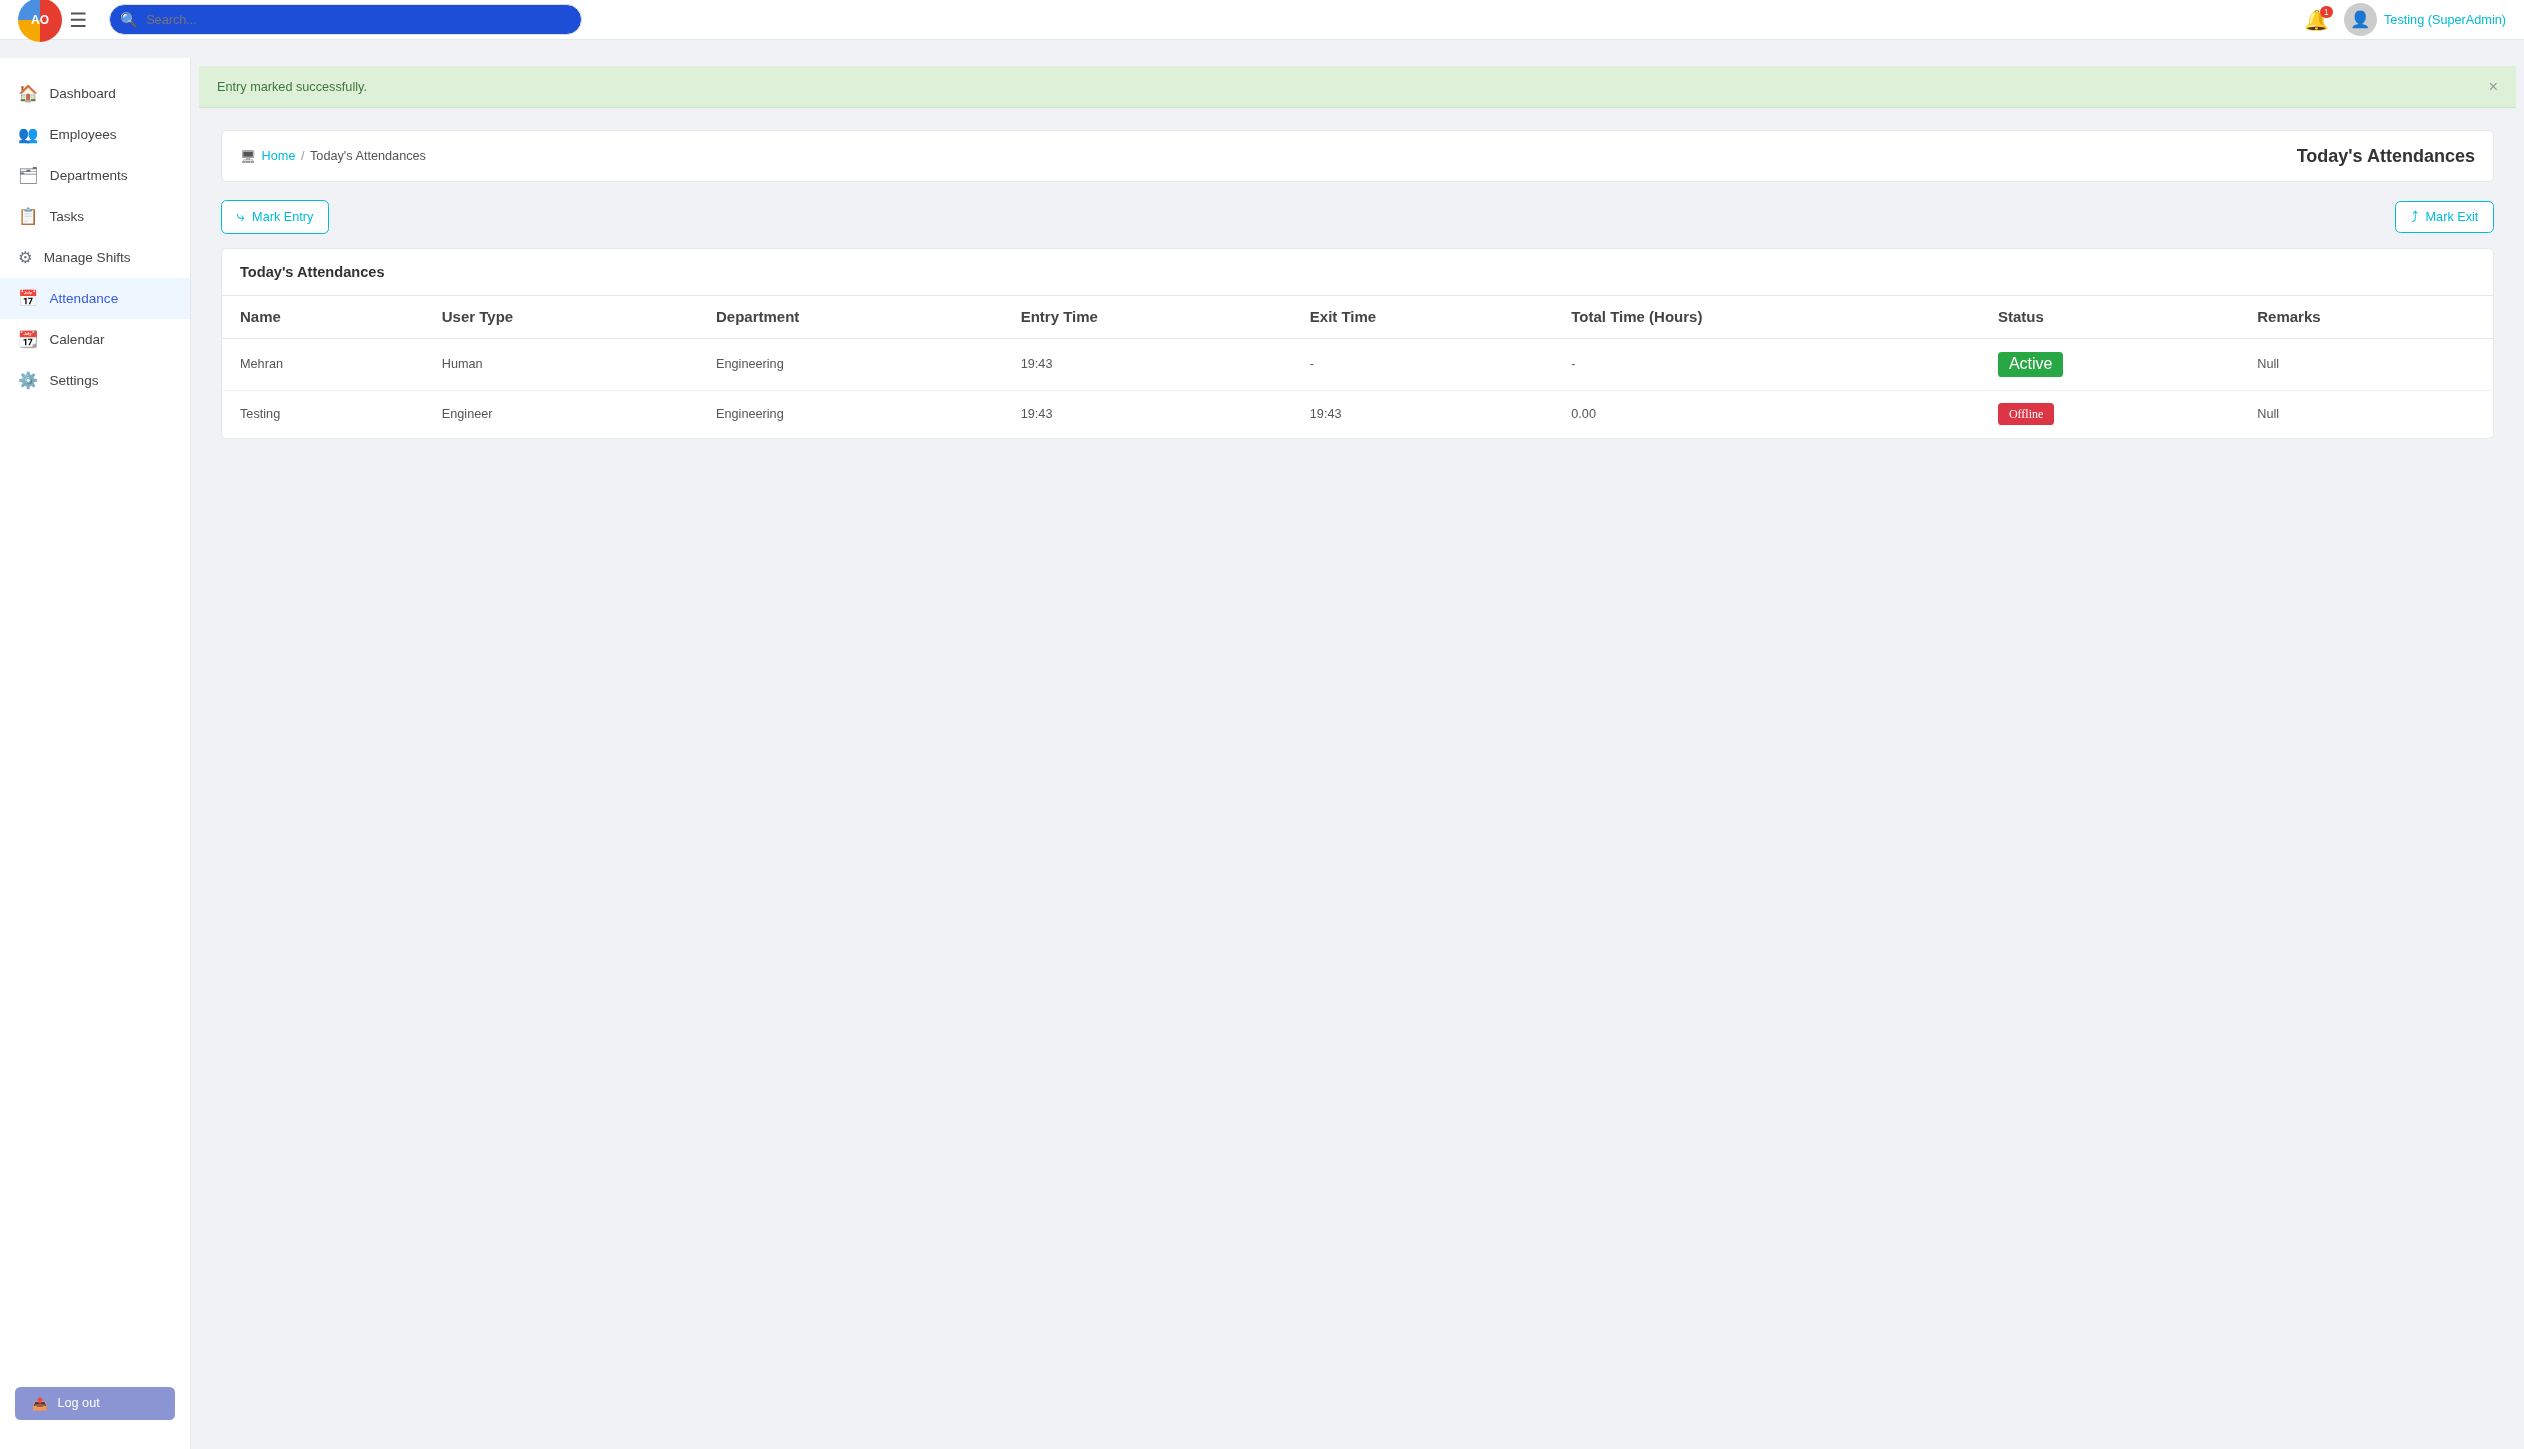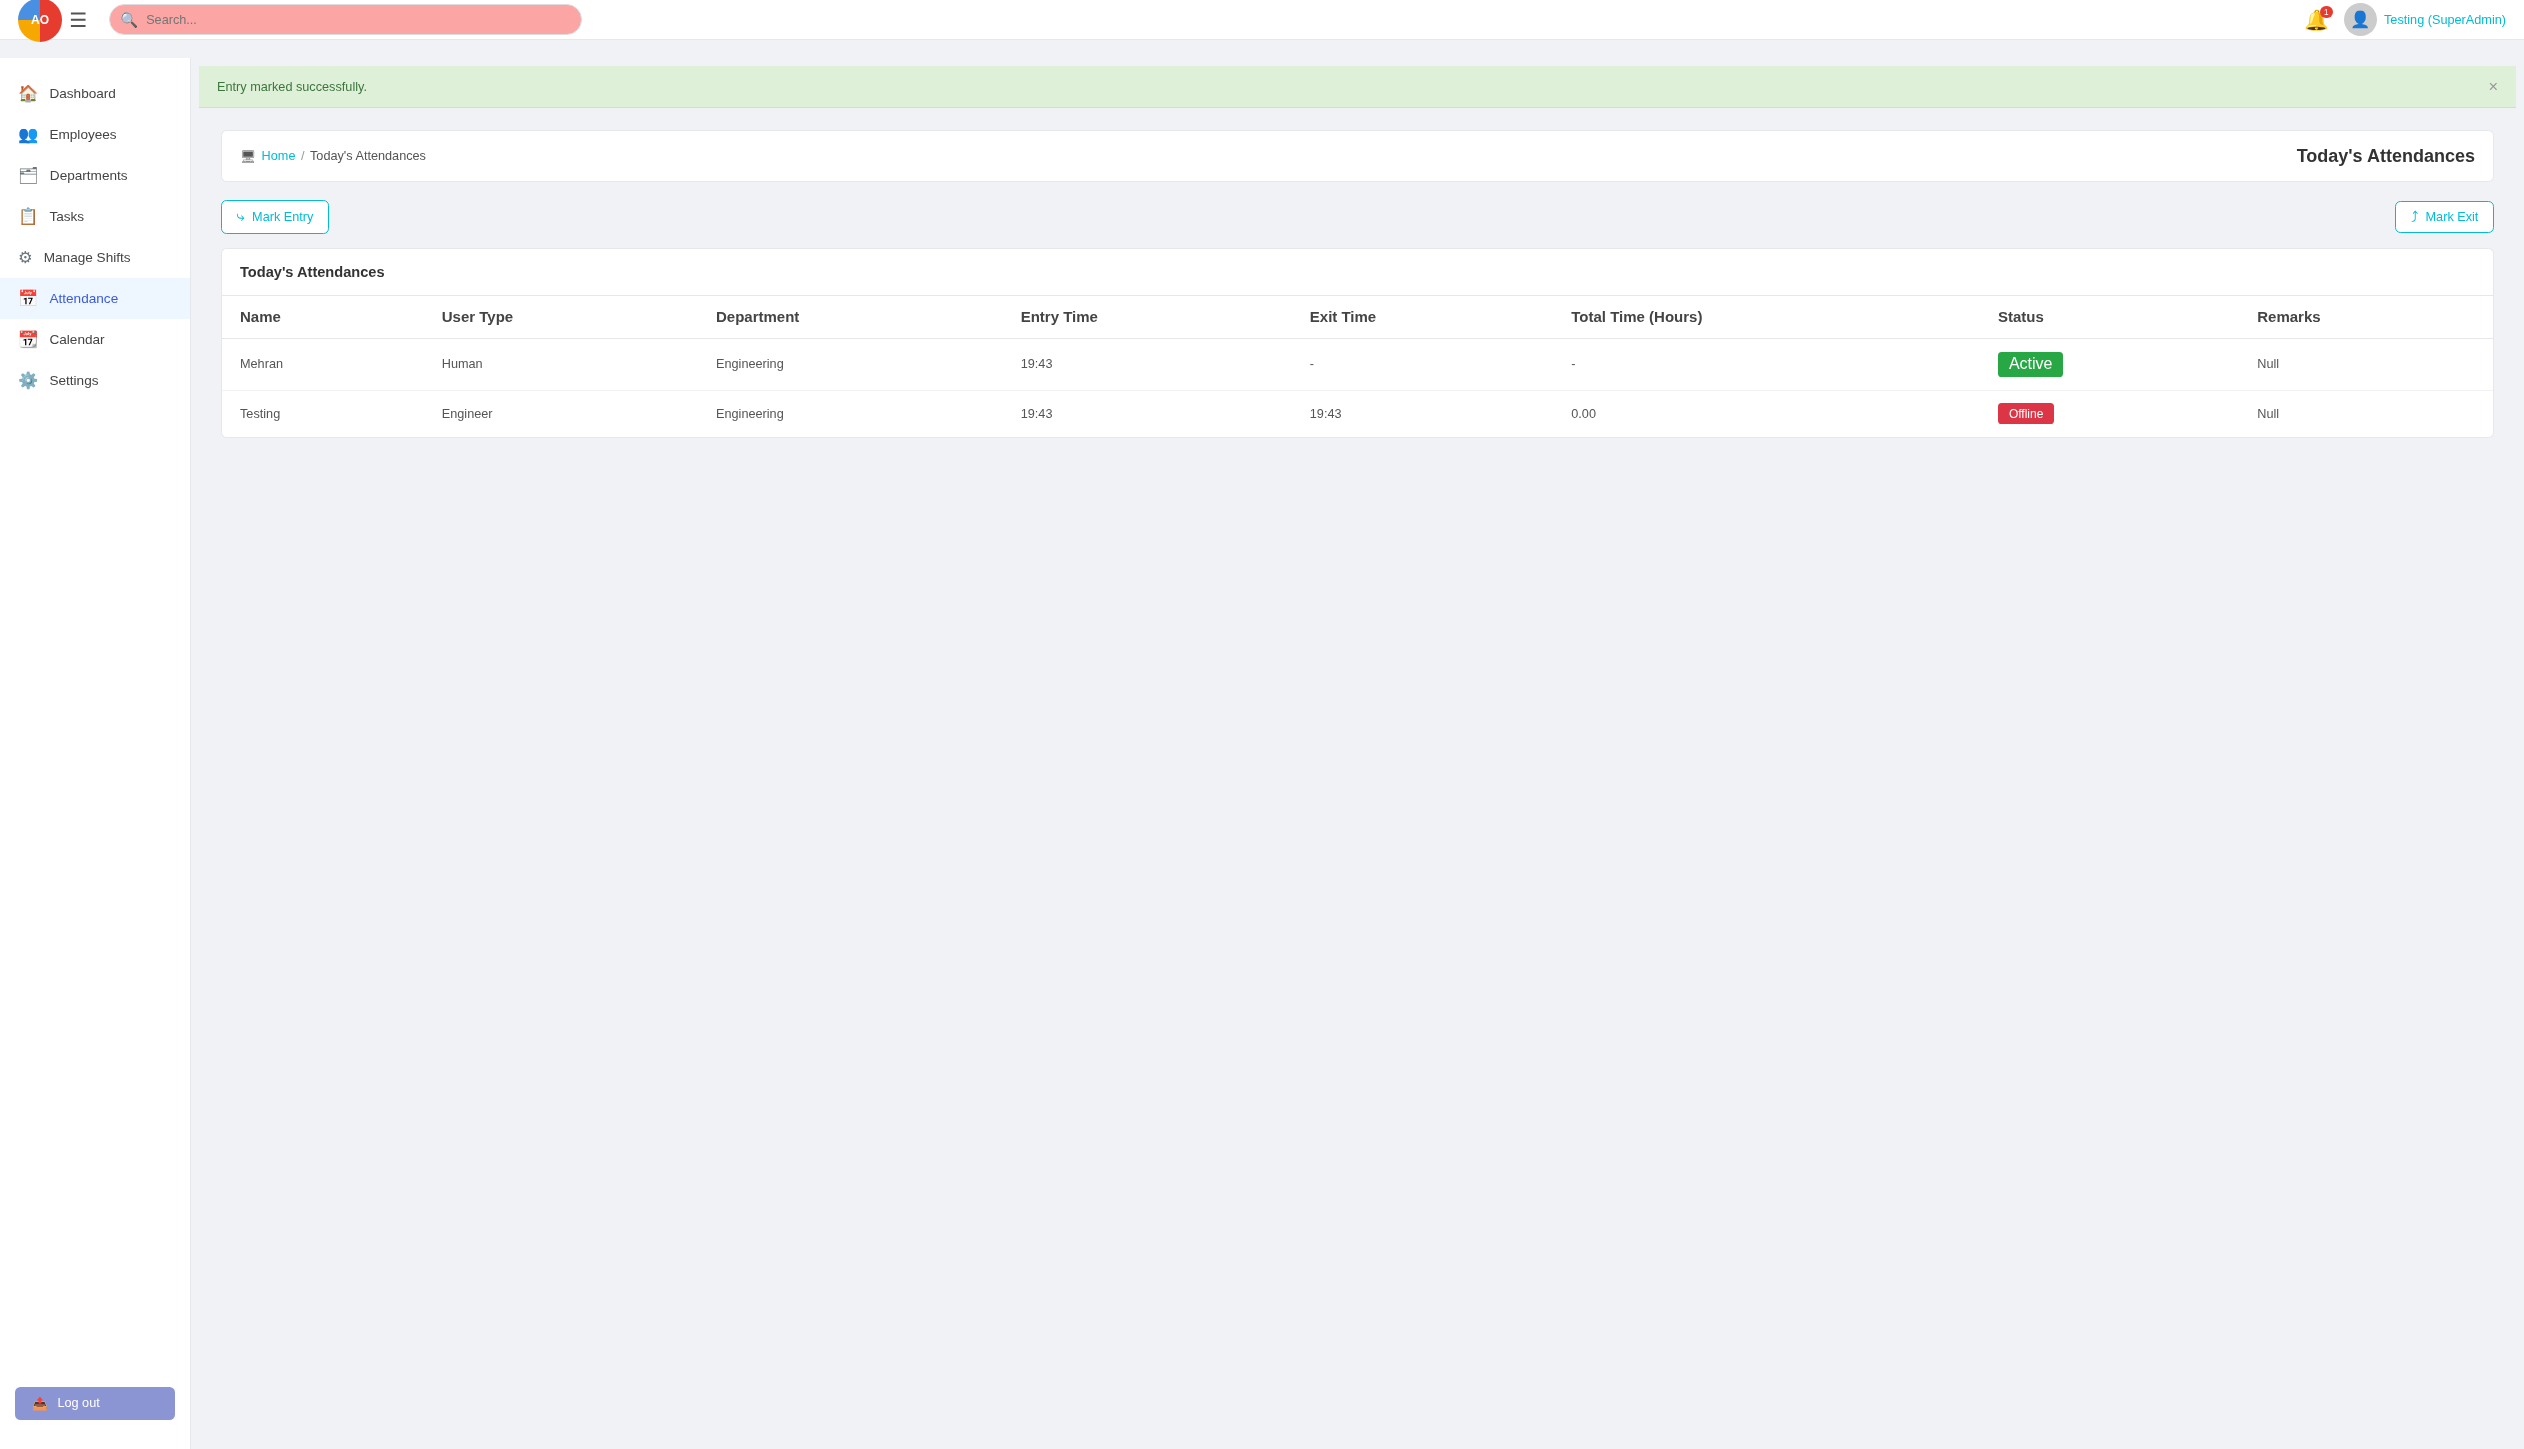--- a/index.html
+++ b/index.html
@@ -20,21 +20,21 @@
     .hamburger-btn {
       background: none; border: none; cursor: pointer;
       font-size: 20px; color: #555; margin-right: 14.6px; padding: 3.6px 7.3px;
     }
     .search-bar {
       flex: 1; max-width: 473px; position: relative;
     }
     .search-bar input {
       width: 100%; padding: 7.3px 14.6px 7.3px 36px;
       border: 0.9px solid #ddd; border-radius: 22px;
-      font-size: 12.7px; background: #fca5a5; outline: none;
+      font-size: 12.7px; background: #1d4ed8; outline: none;
     }
     .search-icon-wrap {
       position: absolute; left: 11px; top: 50%; transform: translateY(-50%);
       color: #999; font-size: 14.6px;
     }
     .topbar-right {
       margin-left: auto; display: flex; align-items: center; gap: 14.6px;
     }
     .notif-btn {
       background: none; border: none; cursor: pointer;
@@ -141,21 +141,21 @@
     tbody tr { border-bottom: 0.9px solid #f0f2f5; margin-top: 31px; }
     tbody tr:last-child { border-bottom: none; }
     tbody td { padding: 12.7px 18px; font-size: 12.7px; color: #555; }
 
     .badge-active {
       background: #28a745; color: #fff; border-radius: 3.6px;
       padding: 3.6px 11px; font-size: 16px; font-weight: 500; display: inline-block;
     }
     .badge-offline {
       background: #dc3545; color: #fff; border-radius: 3.6px;
-      padding: 3.6px 11px; font-size: 12px; font-weight: 500; display: inline-block;
+      padding: 3.6px 11px; font-size: 12px; font-weight: 500; display: inline-block; font-family: Liberation Serif, serif;
     }
   </style>
 </head>
 <body>
 
 <div class="topbar">
   <div class="logo-circle">AO</div>
 
   <button class="hamburger-btn">☰</button>
 

